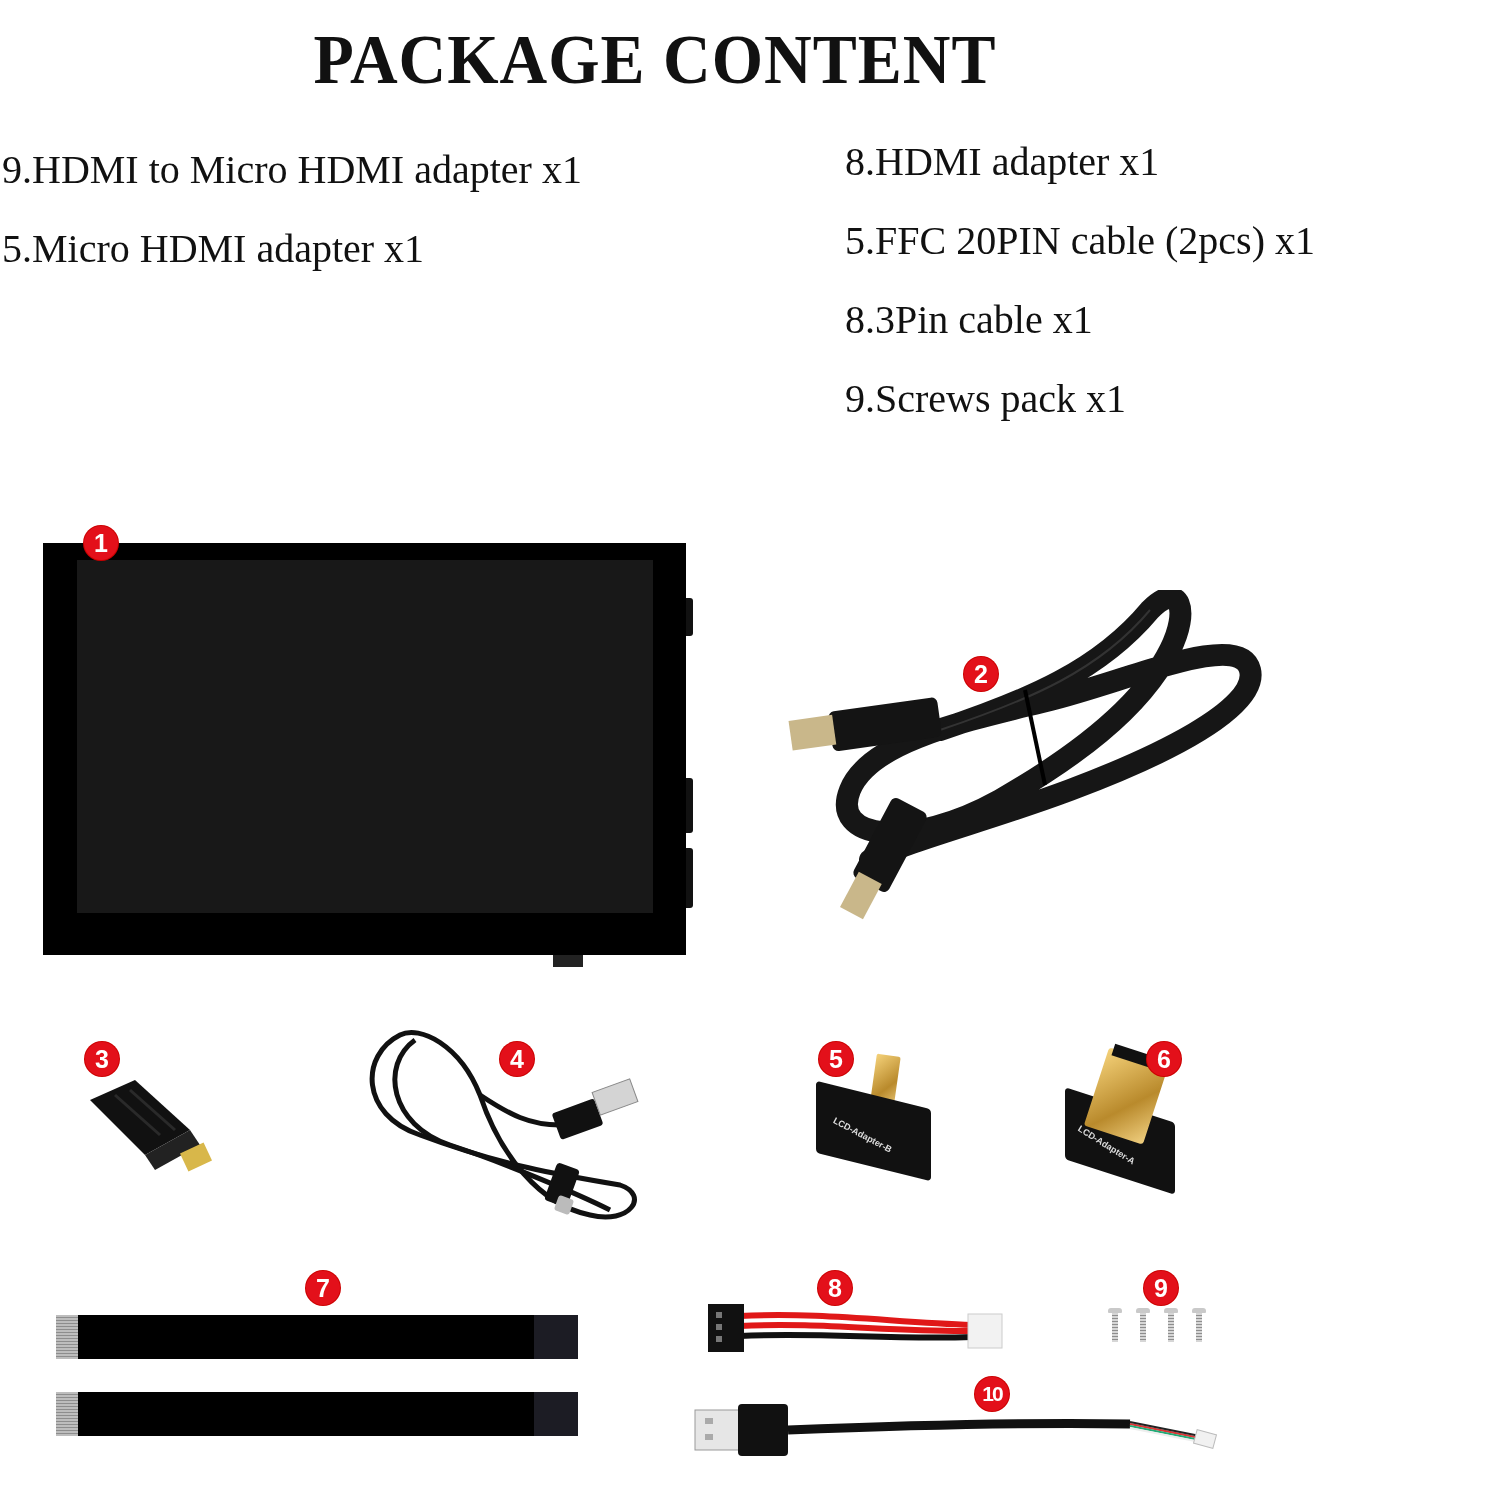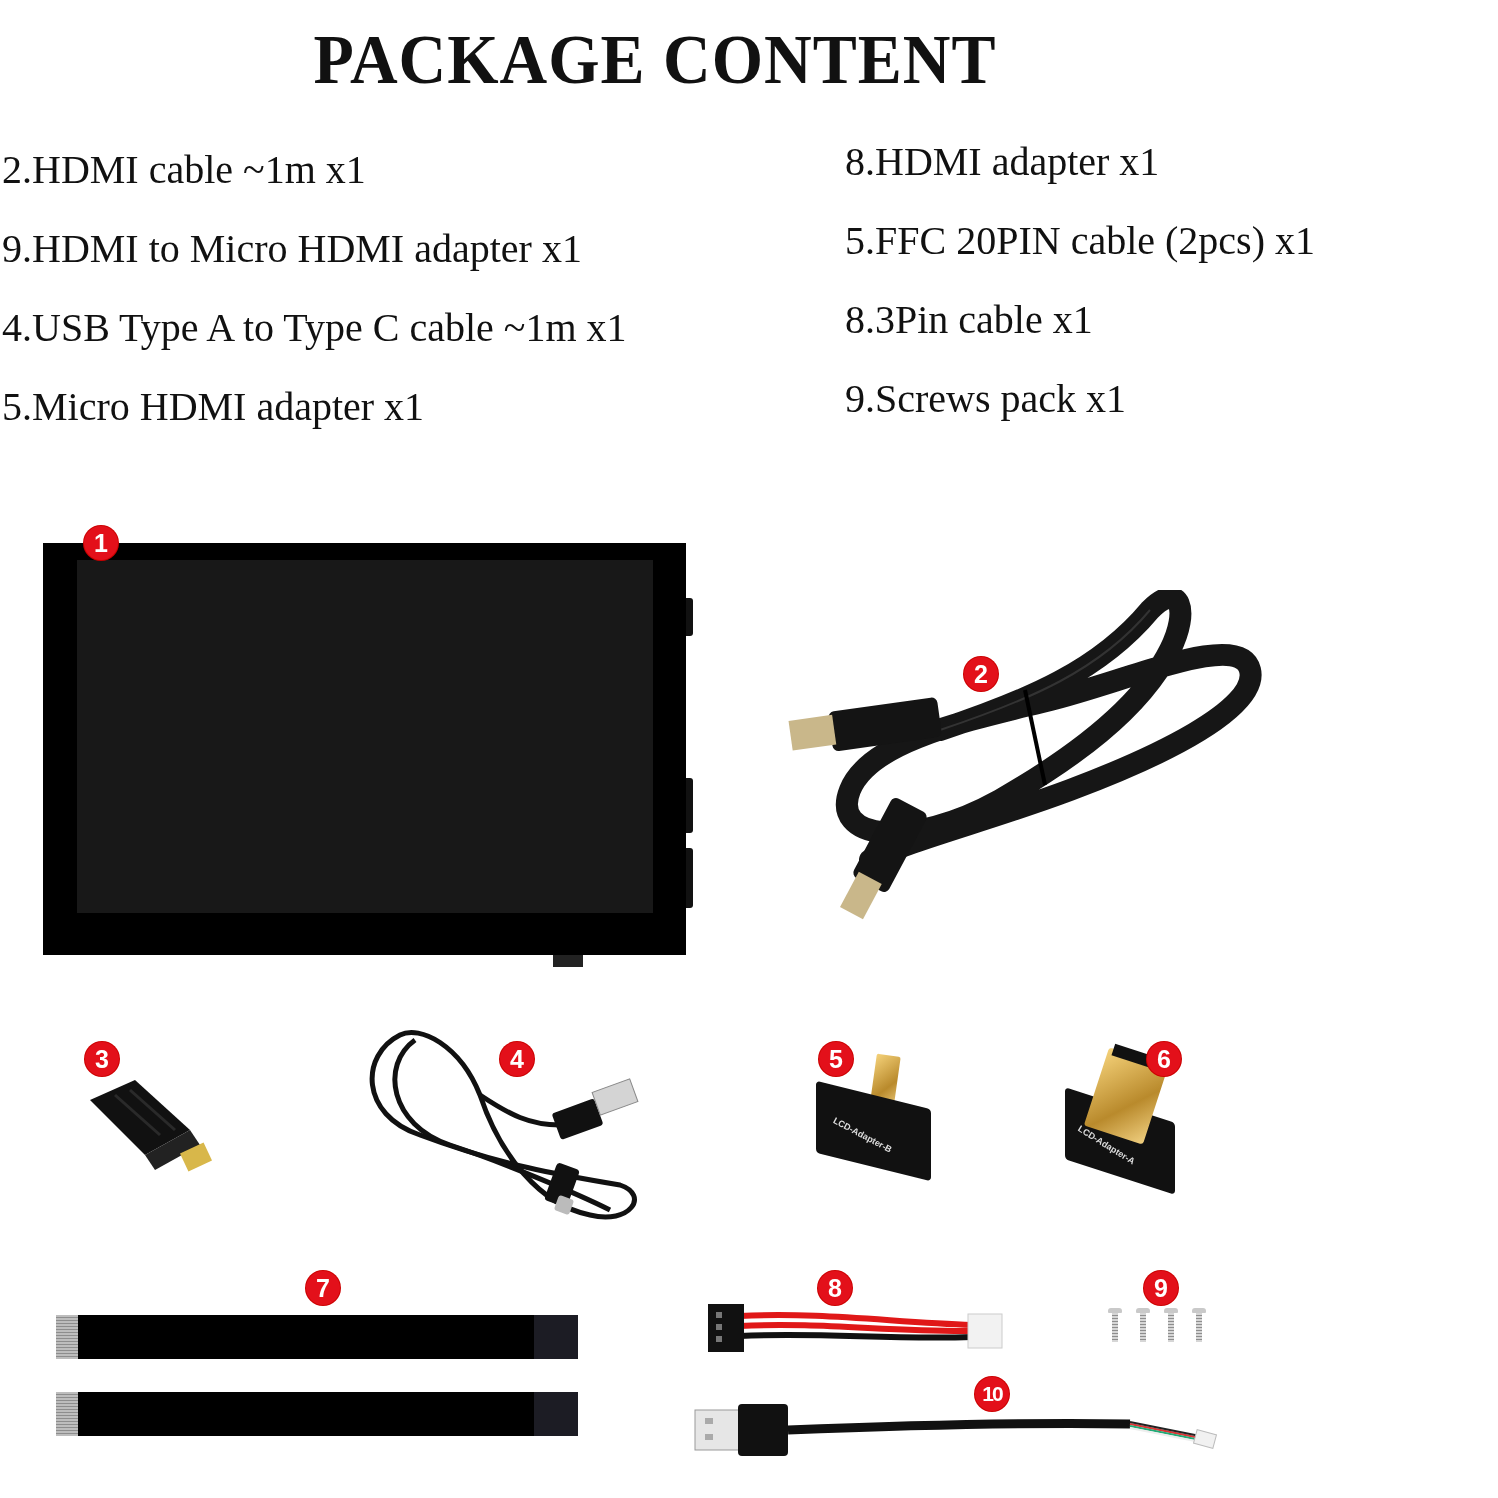--- a/index.html
+++ b/index.html
@@ -28,23 +28,21 @@
   .screw { position:absolute; width:10px; height:34px; }
   .screw .head { width:14px; height:5px; margin-left:-2px; background:#c9c9c9; border-radius:3px 3px 1px 1px; }
   .screw .shaft { width:6px; height:29px; margin-left:2px; background:repeating-linear-gradient(180deg,#d6d6d6 0 2px,#8e8e8e 2px 3px); }
 </style>
 </head>
 <body>
 
 <div class="title">PACKAGE CONTENT</div>
 
 <div class="list list-left">
-  <div class="list-item">2.HDMI cable ~1m x1</div>
   <div class="list-item">9.HDMI to Micro HDMI adapter x1</div>
-  <div class="list-item">4.USB Type A to Type C cable ~1m x1</div>
   <div class="list-item">5.Micro HDMI adapter x1</div>
 </div>
 
 <div class="list list-right">
   <div class="list-item">8.HDMI adapter x1</div>
   <div class="list-item">5.FFC 20PIN cable (2pcs) x1</div>
   <div class="list-item">8.3Pin cable x1</div>
   <div class="list-item">9.Screws pack x1</div>
 </div>
 

